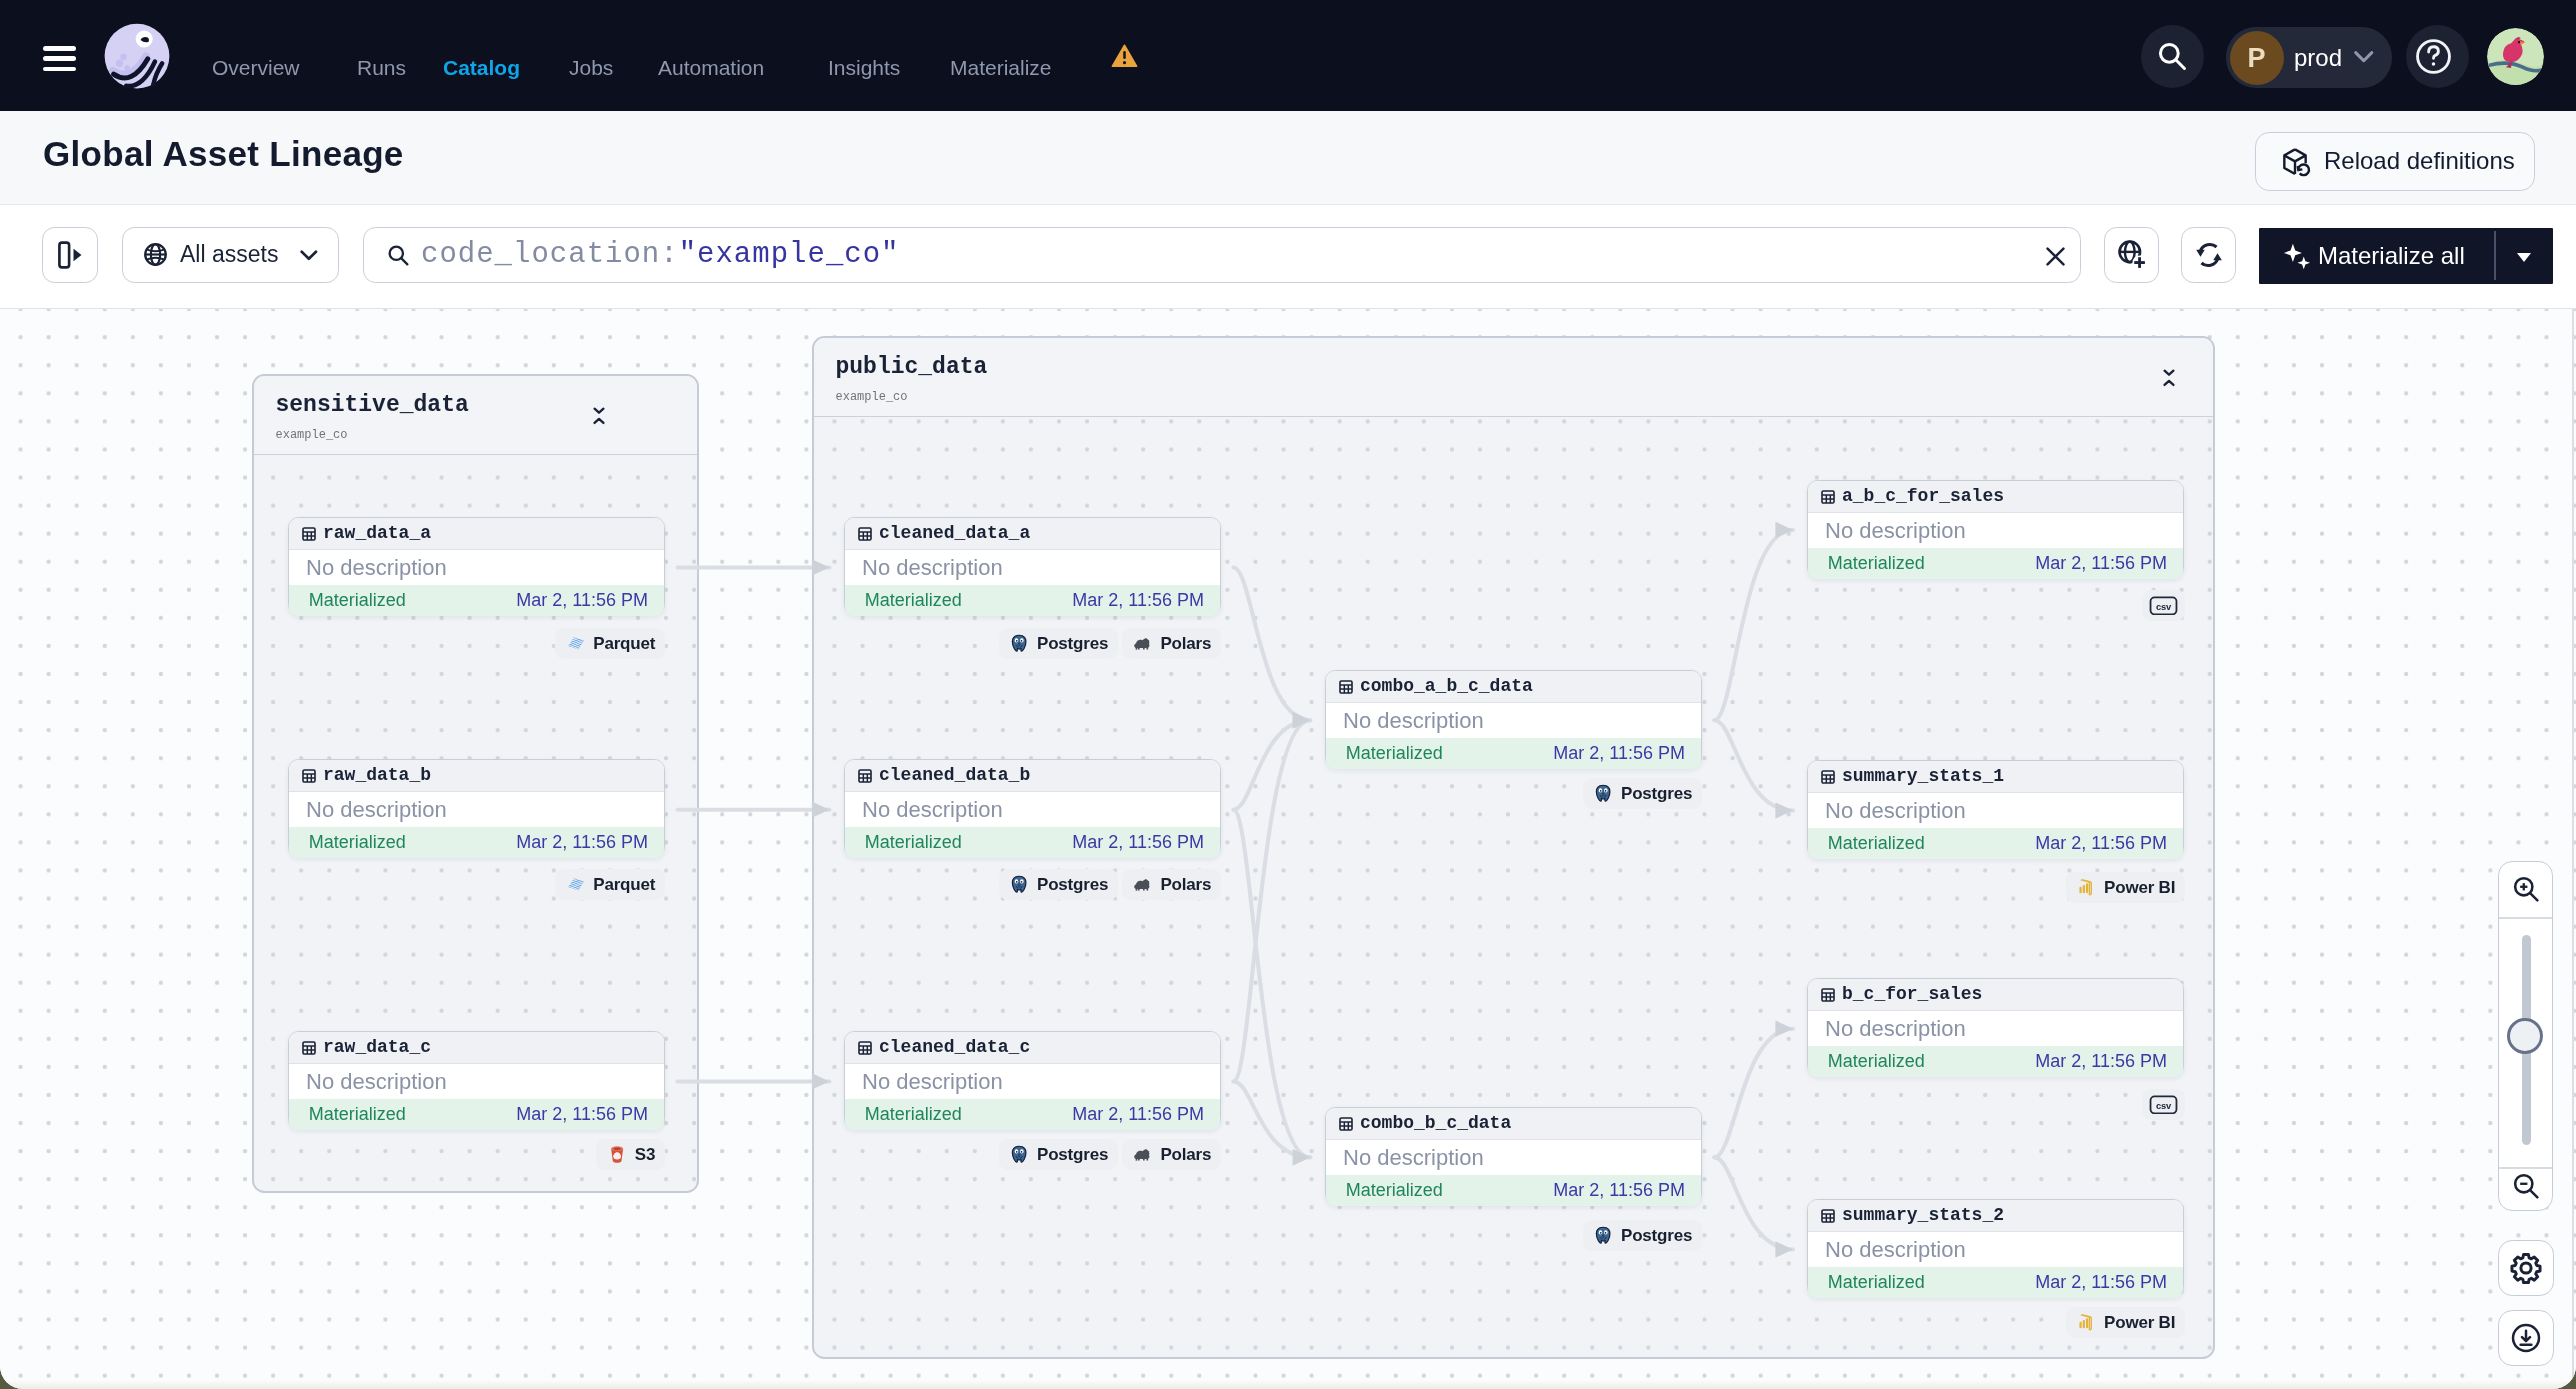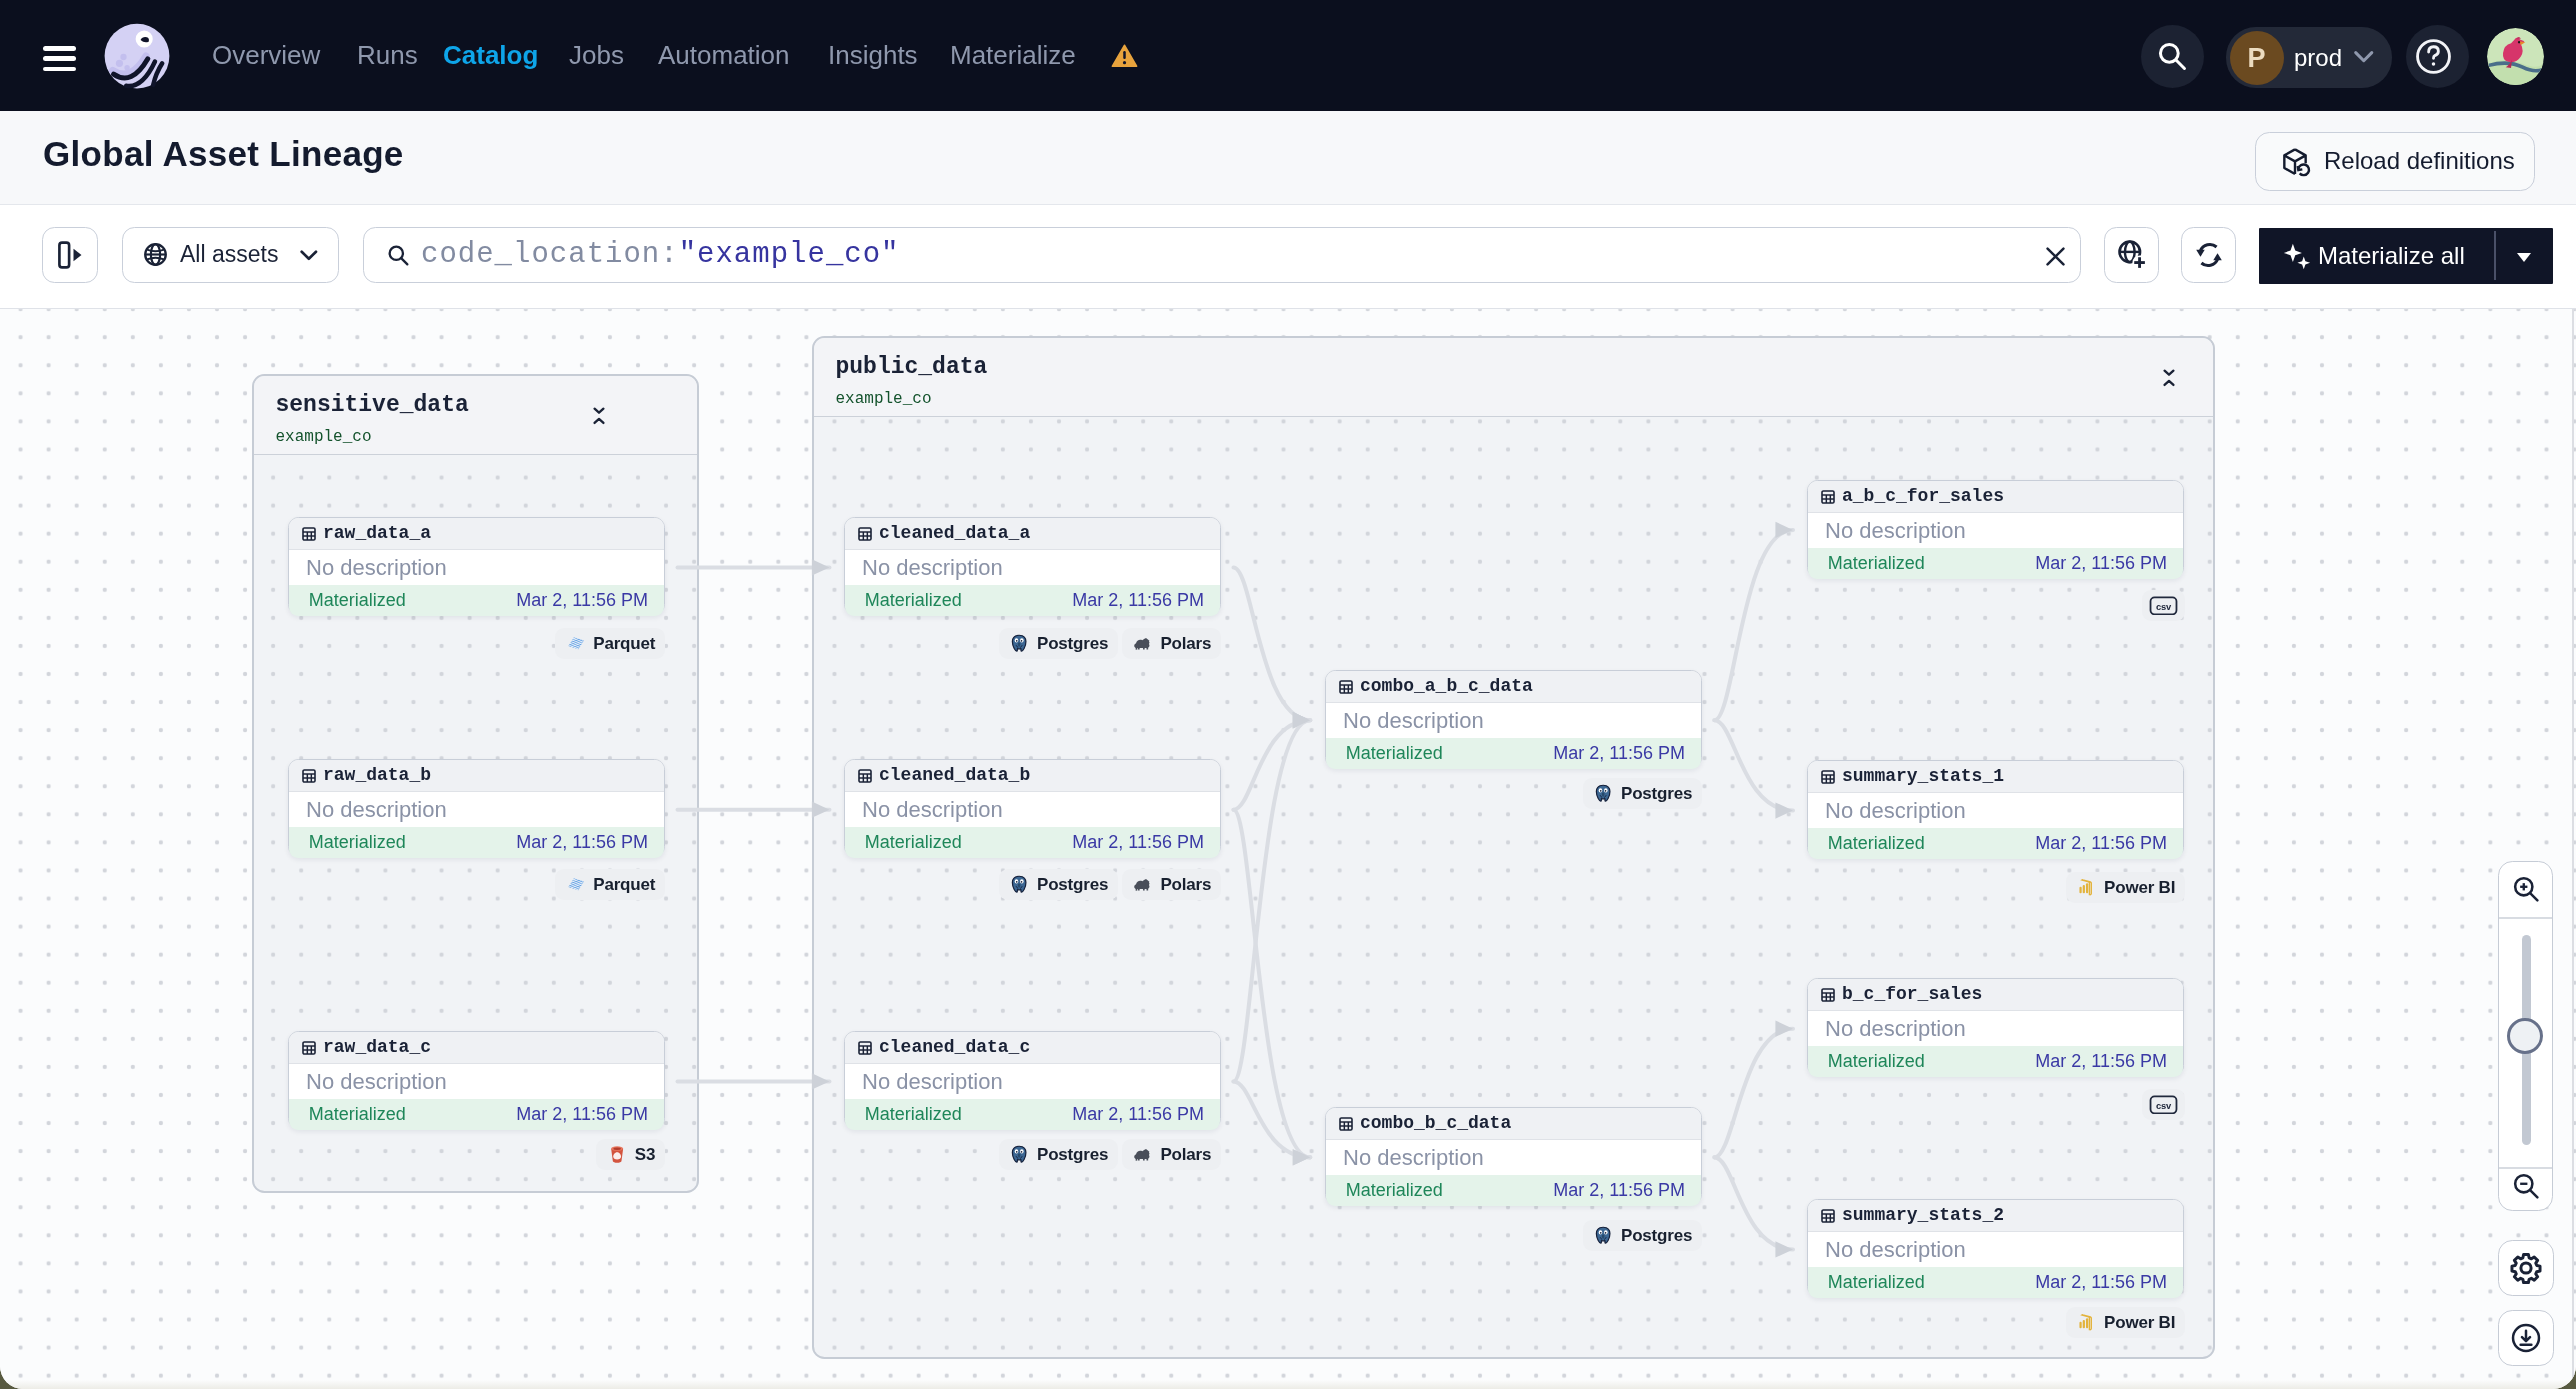--- a/index.html
+++ b/index.html
@@ -4,21 +4,21 @@
 <style>
 * { margin:0; padding:0; box-sizing:border-box; }
 html,body { width:2576px; height:1389px; overflow:hidden; }
 body { background:#585a40; font-family:"Liberation Sans", sans-serif; }
 .sheet { position:absolute; inset:0; background:#fff; border-radius:0 0 23px 23px; overflow:hidden; }
 
 
 .nav { position:absolute; left:0; top:0; width:2576px; height:111px; background:#0b0f1e; }
 .burger { position:absolute; left:43px; top:46px; width:33px; height:26px; }
 .burger div { position:absolute; left:0; width:33px; height:4.9px; background:#fff; border-radius:2.7px; }
-.navitem { position:absolute; top:0; height:111px; line-height:111px; font-size:26px; color:#8f98ad; }
+.navitem { position:absolute; top:12px; height:111px; line-height:111px; font-size:21px; color:#8f98ad; }
 .navitem.active { color:#0ea5e9; font-weight:bold; }
 .warn { position:absolute; left:1111px; top:44px; }
 .navlogo { position:absolute; left:101px; top:20.6px; }
 .ncirc { position:absolute; top:25px; width:63px; height:63px; border-radius:50%; background:#1c2232; }
 .prodpill { position:absolute; left:2226px; top:27px; width:166px; height:61px; border-radius:30px; background:#232938; }
 .pav { position:absolute; left:3.6px; top:3.6px; width:54px; height:54px; border-radius:50%; background:#6b4a20; color:#ecdcc0; font-size:27px; font-weight:bold; text-align:center; line-height:54px; }
 .ptxt { position:absolute; left:68px; top:0; height:61px; line-height:61px; color:#fff; font-size:24px; }
 .pchev { position:absolute; left:127px; top:23px; }
 .avatar { position:absolute; left:2487px; top:28px; width:57px; height:57px; border-radius:50%; overflow:hidden; }
 
@@ -42,21 +42,21 @@
 .matbtn .caret { position:absolute; left:258px; top:25px; width:0; height:0; border-left:7.2px solid transparent; border-right:7.2px solid transparent; border-top:9px solid #fff; }
 
 
 .canvas { position:absolute; left:0; top:309px; width:2576px; height:1080px; background:#fbfcfd; }
 .dots { position:absolute; left:0; top:0; }
 .bottomglow { position:absolute; left:0; bottom:0; width:100%; height:9px; background:linear-gradient(to bottom, rgba(150,140,90,0), rgba(150,140,90,.14)); }
 .group { position:absolute; background:#f1f3f6; border-radius:12.5px; }
 .gborder { position:absolute; border:2.2px solid #c6ccd5; border-radius:12.5px; background:none; }
 .ghead { position:absolute; left:0; top:0; width:100%; height:79px; background:#f3f4f7; border-bottom:1.8px solid #ccd1d9; border-radius:10.7px 10.7px 0 0; }
 .gtitle { position:absolute; left:21.5px; top:16px; font-family:"Liberation Mono", monospace; font-weight:bold; font-size:23px; color:#1a2236; }
-.gsub { position:absolute; left:21.5px; top:52px; font-family:"Liberation Mono", monospace; font-size:16px; color:#14532d; }
+.gsub { position:absolute; left:21.5px; top:52px; font-family:"Liberation Mono", monospace; font-size:12px; color:#737373; }
 .gcollapse { position:absolute; top:29.5px; }
 
 .edgesvg { position:absolute; left:0; top:0; }
 .edge { fill:none; stroke:#dadde3; stroke-width:4.5; stroke-linecap:round; }
 
 .node { position:absolute; width:377px; height:98px; background:#fff; border:1.8px solid #c8ced8; border-radius:10.7px; box-shadow:0 2.7px 5.4px rgba(20,30,50,.07); }
 .nh { position:absolute; left:0; top:0; width:100%; height:32px; background:#eff1f4; border-bottom:1.8px solid #dfe2e7; border-radius:9px 9px 0 0; }
 .tbl { position:absolute; left:11.6px; top:8px; width:16px; height:16px; }
 .nname { position:absolute; left:34px; top:0; height:32px; line-height:30px; font-family:"Liberation Mono", monospace; font-weight:bold; font-size:18px; color:#1a2236; }
 .nd { position:absolute; left:0; top:32px; width:100%; height:35px; line-height:35px; padding-left:17px; font-size:22px; color:#8a92a6; }

